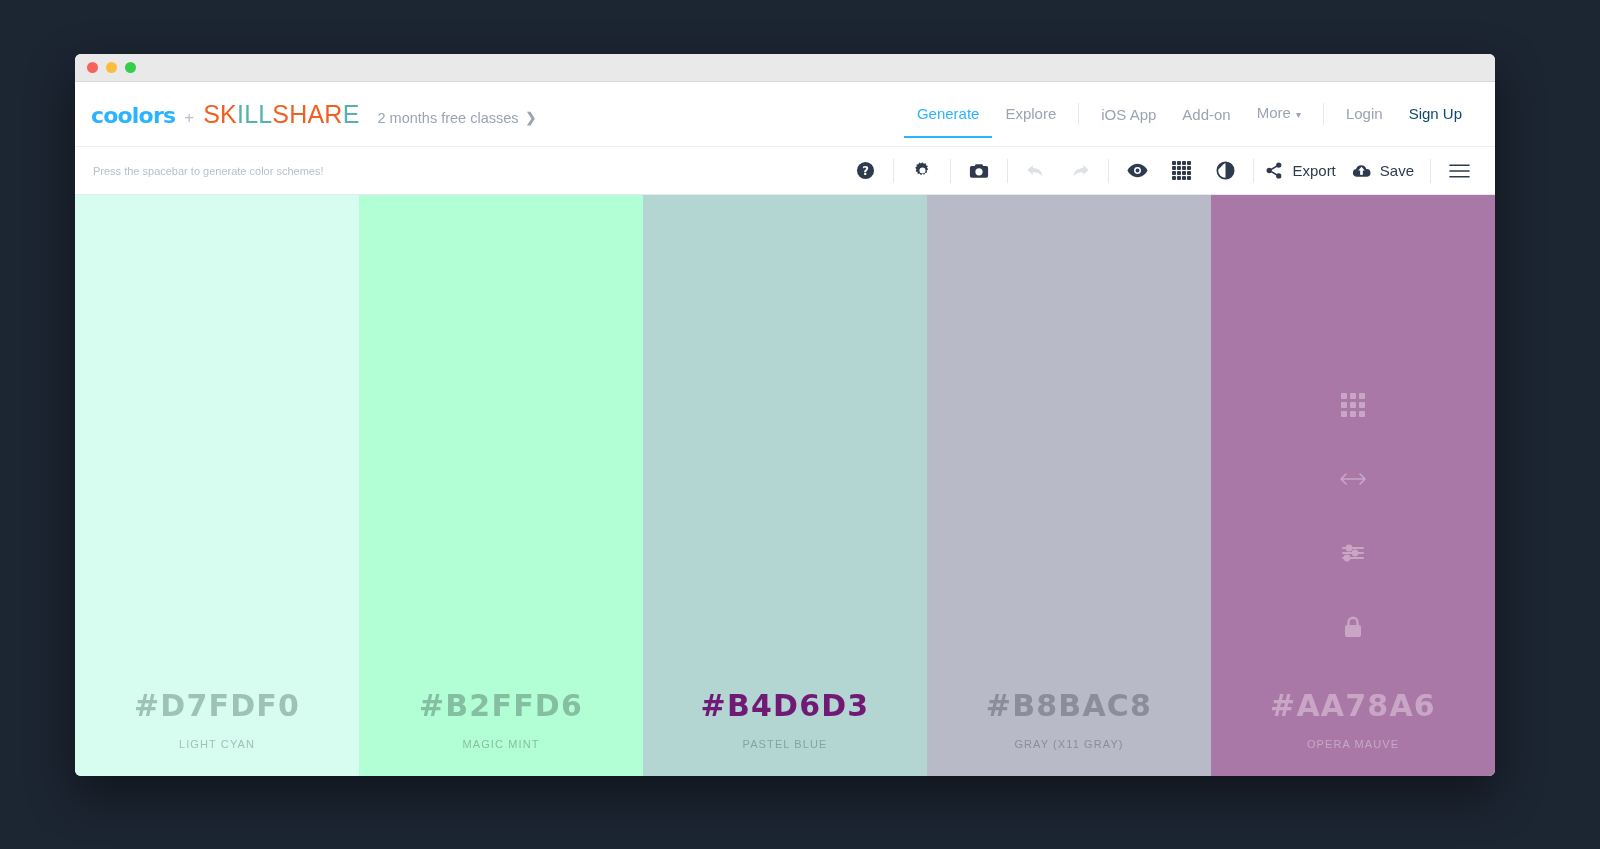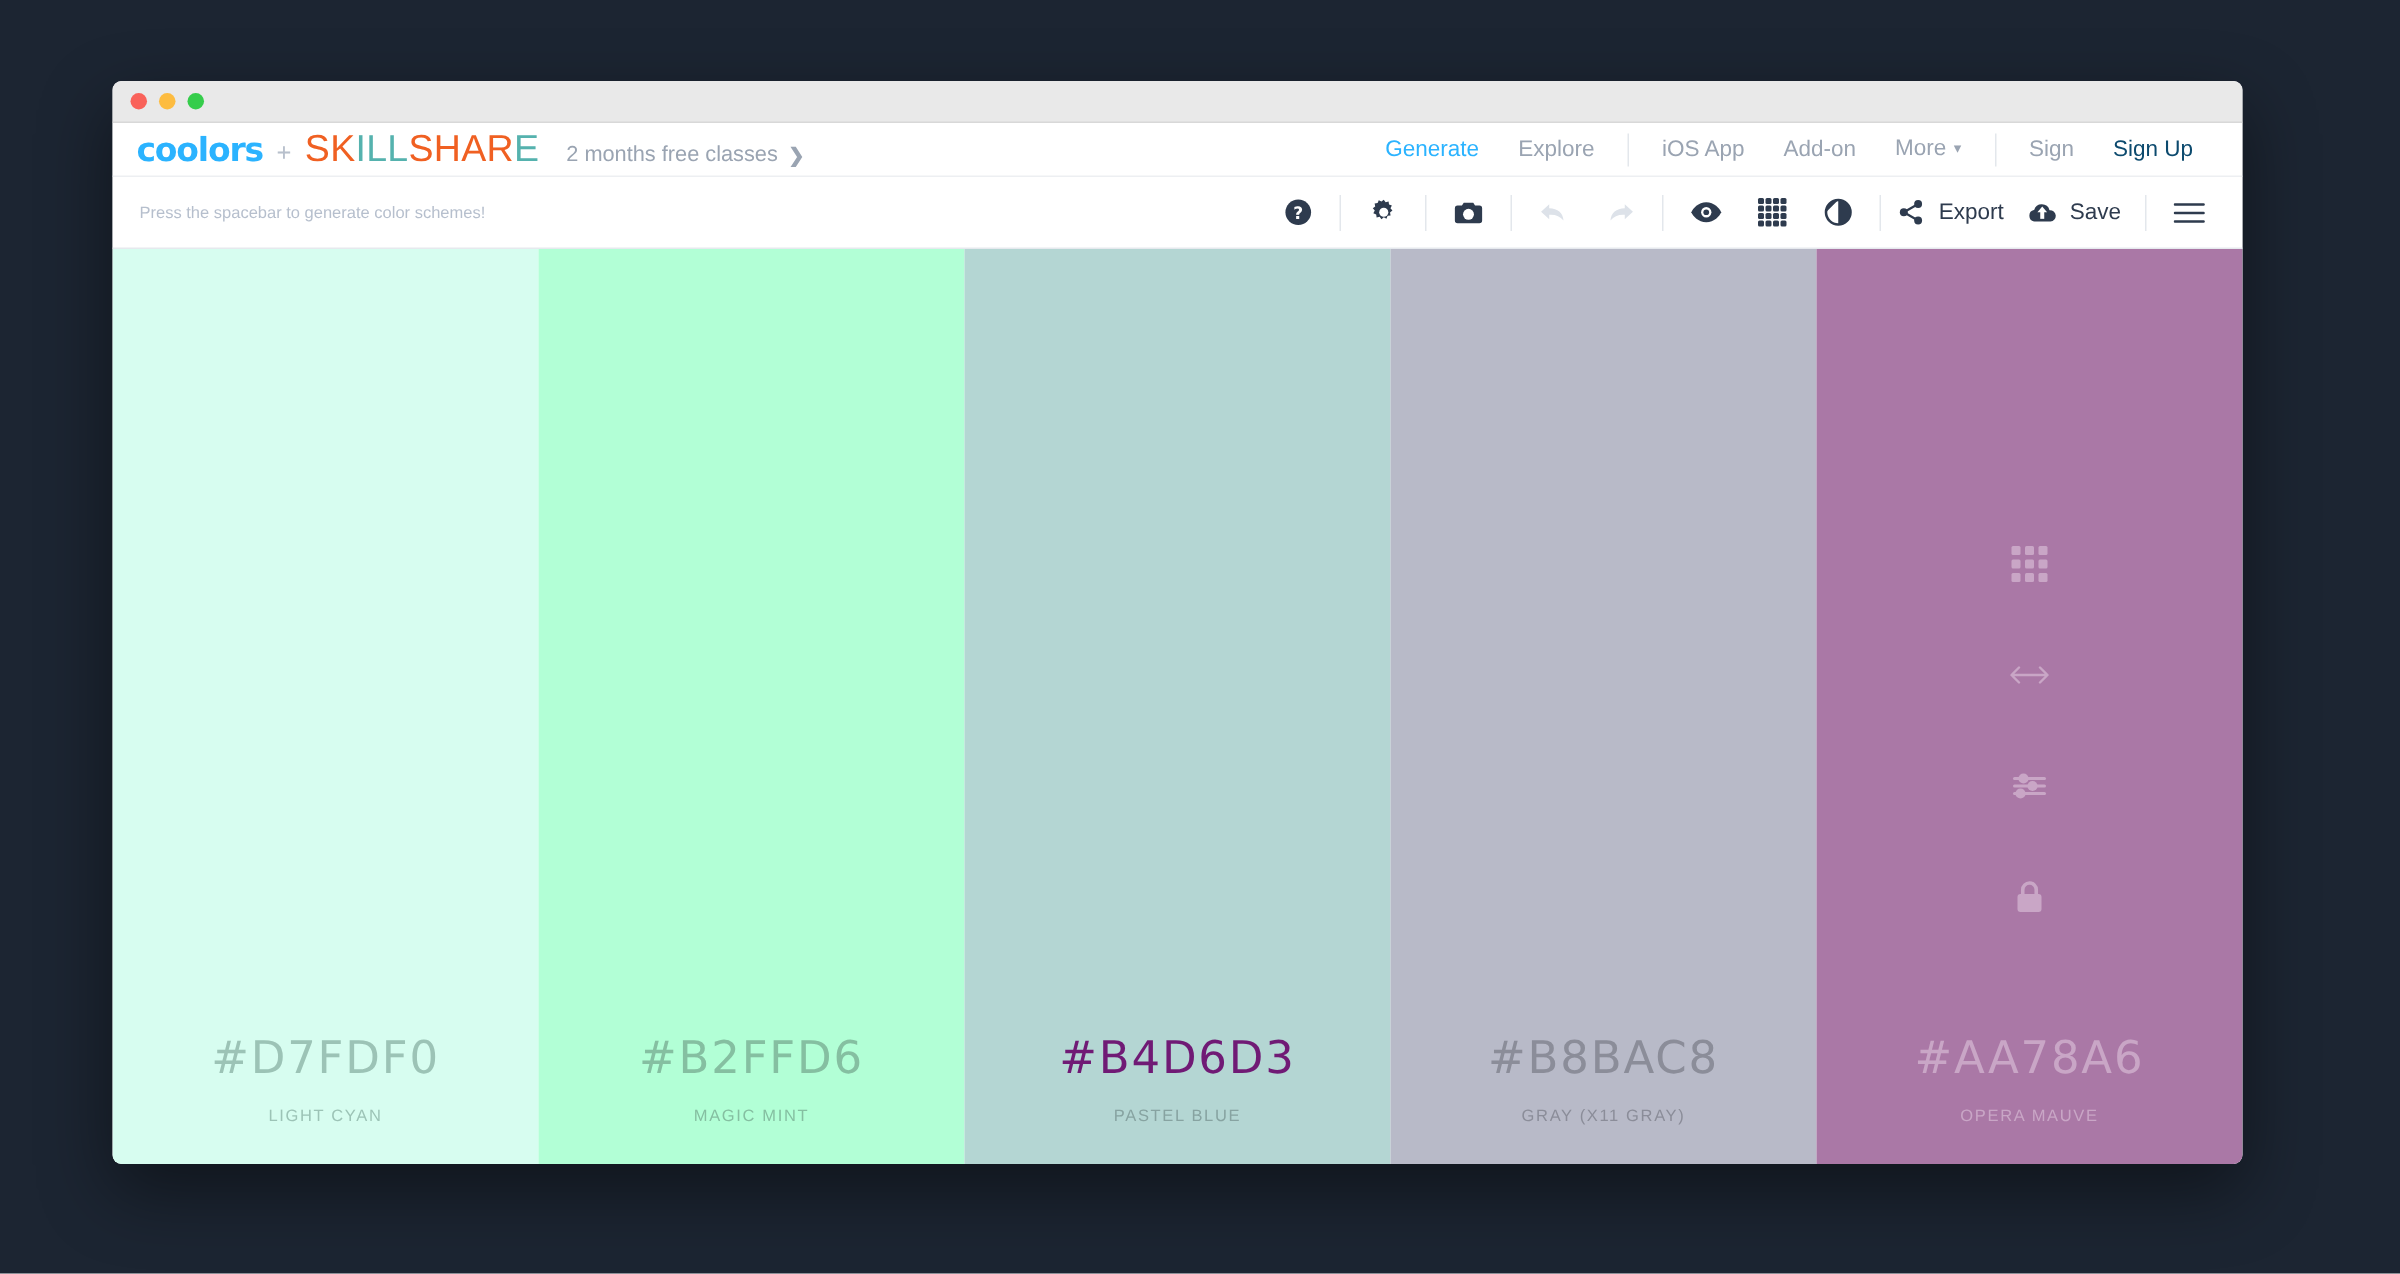--- a/index.html
+++ b/index.html
@@ -45,21 +45,21 @@
     width: 11px; height: 11px;
     border-radius: 50%;
     margin-right: 8px;
   }
   .dot-red    { background: #f9625a; }
   .dot-yellow { background: #fdbc40; }
   .dot-green  { background: #35cd4b; }
 
   
   .topnav {
-    height: 36px;
+    height: 65px;
     background: #fff;
     display: flex;
     align-items: center;
     padding: 0 20px 0 16px;
     flex: 0 0 auto;
     border-bottom: 1px solid #edeff2;
   }
   .brand-block {
     display: flex;
     align-items: baseline;
@@ -187,21 +187,21 @@
     flex-direction: column;
     align-items: center;
     justify-content: flex-end;
     padding-bottom: 26px;
     cursor: pointer;
   }
   .hexlabel {
     font-family: "DejaVu Sans", sans-serif;
     font-size: 30px;
     letter-spacing: 1.2px;
-    font-weight: 400;
+    font-weight: 700;
     margin-bottom: 15px;
   }
   .namelabel {
     font-size: 11px;
     letter-spacing: 1.1px;
     text-transform: uppercase;
   }
 
   .sw-icons {
     position: absolute;
@@ -263,21 +263,21 @@
 
     <div class="nav-group">
       <span class="nav-item">iOS App</span>
       <span class="nav-item">Add-on</span>
       <span class="nav-item"><span>More</span><span class="caret">▾</span></span>
     </div>
 
     <div class="nav-sep"></div>
 
     <div class="nav-group">
-      <span class="nav-item">Sign</span>
+      <span class="nav-item">Login</span>
       <span class="nav-item signup">Sign Up</span>
     </div>
   </div>
 
   <div class="toolbar">
     <span class="hint">Press the spacebar to generate color schemes!</span>
     <span class="tb-spacer"></span>
 
     <div class="tb-group">
       <span class="tb-btn">

